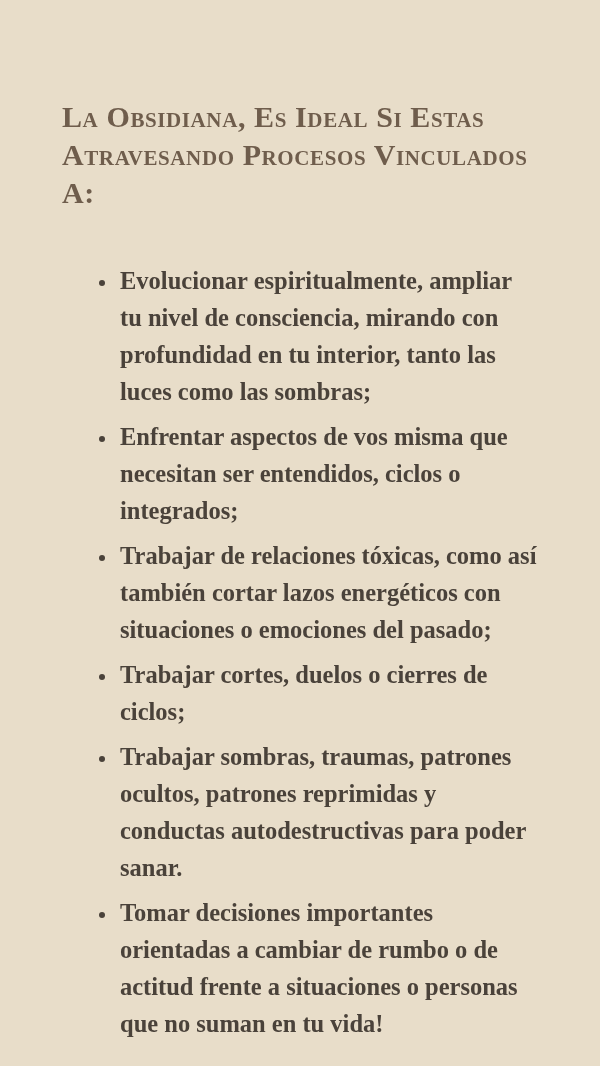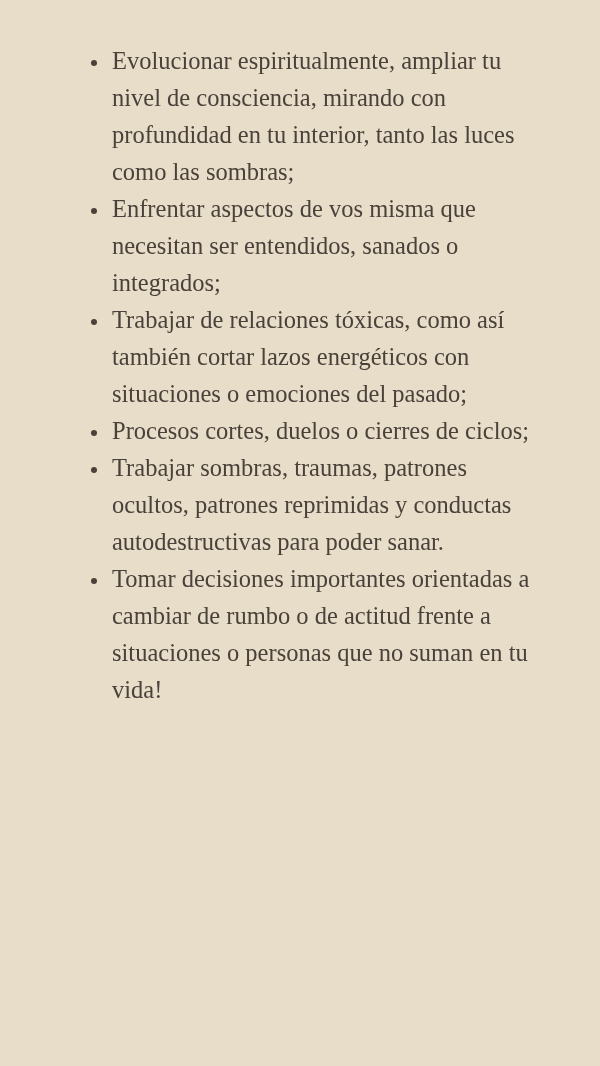--- a/index.html
+++ b/index.html
@@ -32,43 +32,45 @@
   }
   .bullet-list {
     margin: 42px 0 0 0;
     padding: 0 54px 0 110px;
     list-style: disc outside;
     font-size: 24.5px;
     line-height: 37px;
     color: #4a423a;
   }
   .bullet-list li {
-    margin: 0;
+    margin: 8px;
     padding-left: 2px;
+    font-weight: bold;
   }
   .bullet-list li::marker {
     color: #4a423a;
     font-size: 20px;
   }
   .footer {
     margin-top: 10px;
     text-align: center;
     font-family: "Liberation Serif", serif;
     font-size: 29px;
     color: #4e4134;
     letter-spacing: 0.4px;
   }
 </style>
 </head>
 <body>
 
 <div class="card">
+  <h1 class="heading">La Obsidiana, Es Ideal Si Estas Atravesando Procesos Vinculados A:</h1>
 
   <ul class="bullet-list">
     <li>Evolucionar espiritualmente, ampliar tu nivel de consciencia, mirando con profundidad en tu interior, tanto las luces como las sombras;</li>
-    <li>Enfrentar aspectos de vos misma que necesitan ser entendidos, sanados o integrados;</li>
+    <li>Enfrentar aspectos de vos misma que necesitan ser entendidos, ciclos o integrados;</li>
     <li>Trabajar de relaciones tóxicas, como así también cortar lazos energéticos con situaciones o emociones del pasado;</li>
-    <li>Procesos cortes, duelos o cierres de ciclos;</li>
+    <li>Trabajar cortes, duelos o cierres de ciclos;</li>
     <li>Trabajar sombras, traumas, patrones ocultos, patrones reprimidas y conductas autodestructivas para poder sanar.</li>
     <li>Tomar decisiones importantes orientadas a cambiar de rumbo o de actitud frente a situaciones o personas que no suman en tu vida!</li>
   </ul>
 
 </div>
 
 </body></html>

